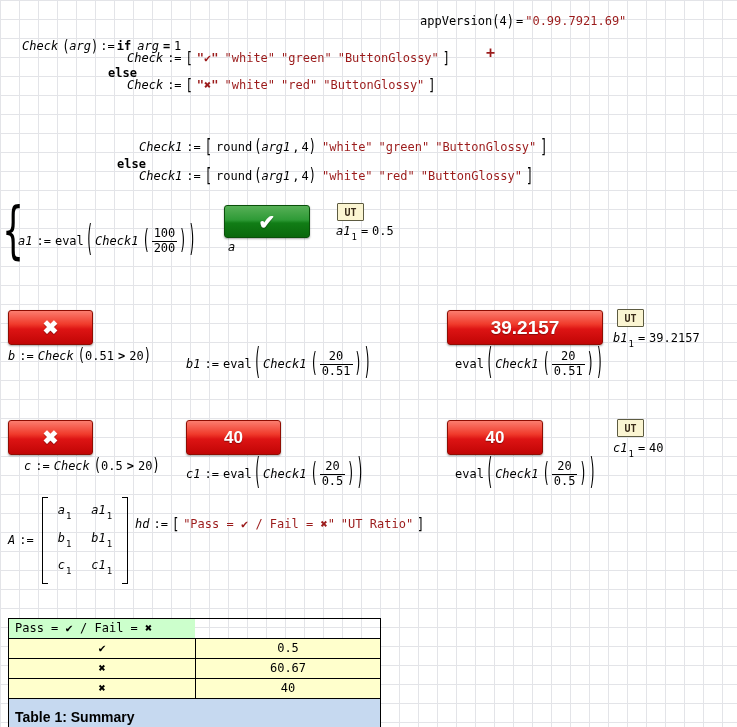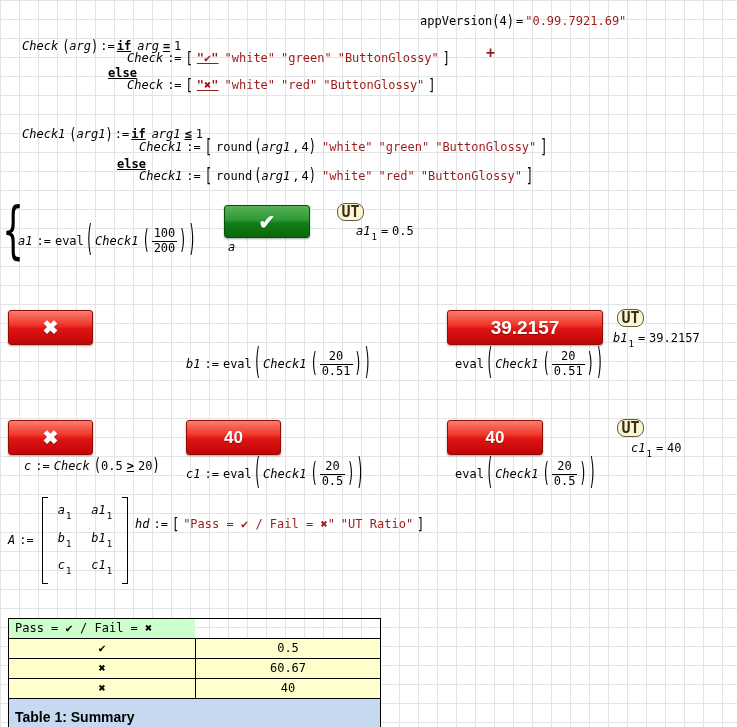--- a/index.html
+++ b/index.html
@@ -8,39 +8,39 @@
     position:relative; width:737px; height:727px; background:#ffffff;
     background-image:
       linear-gradient(to right, #e3e4e8 1px, transparent 1px),
       linear-gradient(to bottom, #e3e4e8 1px, transparent 1px);
     background-size:19px 19px;
   }
   .abs { position:absolute; }
   .m { font-family:"DejaVu Sans Mono",monospace; font-size:12px; color:#000; white-space:nowrap; line-height:1.3; }
   .fx { display:inline-flex; align-items:center; }
   .v { font-style:italic; }
-  .b { font-weight:bold;text-decoration:underline; }
+  .b { font-weight:bold; }
   .r { color:#9b1b1b; }
   .ml2{margin-left:2px} .ml4{margin-left:4px} .ml6{margin-left:6px}
   .mx2{margin:0 2px} .mx4{margin:0 4px}
   .tp { display:inline-block; transform:scaleY(var(--sy,1.35)); transform-origin:50% 52%; }
   .frac { display:inline-flex; flex-direction:column; text-align:center; line-height:1.15; margin:0 2px; }
   .frac .fn { border-bottom:1px solid #000; padding:0 2px; }
   .frac .fd { padding:0 2px; }
   .subi { font-size:9px; vertical-align:-5px; margin-left:1px; font-style:normal; }
   .brace { position:absolute; left:2px; top:199px; font-family:"DejaVu Sans",sans-serif;
            font-size:56px; line-height:62px; color:#000; transform:scale(0.62,1.1); transform-origin:left center; }
   .gbtn { position:absolute; border-radius:3px; display:flex; align-items:center; justify-content:center;
           font-family:"Liberation Sans",sans-serif; font-weight:bold; color:#fff; cursor:pointer;
           box-shadow:0 1px 2px rgba(0,0,0,.35); text-shadow:0 1px 1px rgba(0,0,0,.35); }
   .gbtn.green { background:linear-gradient(180deg,#57b057 0%,#2e9a36 45%,#117d16 55%,#0a680c 100%); border:1px solid #0a4f0a; }
   .gbtn.red   { background:linear-gradient(180deg,#fb7d6f 0%,#f03a2b 40%,#dd1414 55%,#c10505 100%); border:1px solid #8f0d02; }
-  .ut { position:absolute; width:27px; height:18px; background:#fbf5d2; border:1px solid #5d5b41; border-radius:8px;
+  .ut { position:absolute; width:27px; height:18px; background:#fbf5d2; border:1px solid #5d5b41; border-radius:1px;
         display:flex; align-items:center; justify-content:center; font-family:"DejaVu Sans Mono",monospace;
-        font-size:15px; font-weight:bold; color:#3a2b1a; cursor:pointer; }
+        font-size:10px; font-weight:bold; color:#3a2b1a; cursor:pointer; }
   .mwrap { position:absolute; left:8px; top:497px; display:flex; align-items:center; }
   .mbody { display:flex; align-items:stretch; margin-left:4px; }
   .mb { width:6px; }
   .mb.l { border-left:1.5px solid #000; border-top:1.5px solid #000; border-bottom:1.5px solid #000; }
   .mb.r { border-right:1.5px solid #000; border-top:1.5px solid #000; border-bottom:1.5px solid #000; }
   .mgrid { display:grid; grid-template-columns:auto auto; column-gap:20px; row-gap:8px; padding:6px 10px; }
   .stable { position:absolute; left:8px; top:618px; width:373px; border:1px solid #000;
             font-family:"DejaVu Sans Mono",monospace; font-size:12px; color:#000; }
   .srow { display:flex; }
   .scell { padding:2px 0 3px; text-align:center; background:#ffffcc; }
@@ -69,23 +69,20 @@
     <span class="v">Check</span><span class="tp ml4" style="--sy:1.3">(</span><span class="v">arg</span><span class="tp" style="--sy:1.3">)</span><span class="mx2">:=</span><span class="b">if</span><span class="v ml6">arg</span><span class="b mx4">=</span><span>1</span>
   </div>
   <div class="abs m" style="left:127px;top:51px">
     <span class="v">Check</span><span class="mx4">:=</span><span class="tp" style="--sy:1.35">[</span><span class="r b ml4">"✔"</span><span class="r ml6">"white"</span><span class="r ml6">"green"</span><span class="r ml6">"ButtonGlossy"</span><span class="tp ml4" style="--sy:1.35">]</span>
   </div>
   <div class="abs m b" style="left:108px;top:66px">else</div>
   <div class="abs m" style="left:127px;top:78px">
     <span class="v">Check</span><span class="mx4">:=</span><span class="tp" style="--sy:1.35">[</span><span class="r b ml4">"✖"</span><span class="r ml6">"white"</span><span class="r ml6">"red"</span><span class="r ml6">"ButtonGlossy"</span><span class="tp ml4" style="--sy:1.35">]</span>
   </div>
 
-  <div class="abs m" style="left:22px;top:127px">
-    <span class="v">Check1</span><span class="tp ml4" style="--sy:1.3">(</span><span class="v">arg1</span><span class="tp" style="--sy:1.3">)</span><span class="mx2">:=</span><span class="b">if</span><span class="v ml6">arg1</span><span class="b mx4">≤</span><span>1</span>
-  </div>
   <div class="abs m fx" style="left:139px;top:140px">
     <span class="v">Check1</span>
       <span class="mx4">:=</span>
       <span class="tp" style="--sy:1.6">[</span>
       <span class="ml4">round</span>
       <span class="tp ml2" style="--sy:1.45">(</span>
       <span class="v">arg1</span>
       <span class="mx2">,</span>
       <span>4</span>
       <span class="tp" style="--sy:1.45">)</span>
@@ -126,26 +123,29 @@
       <span class="tp" style="--sy:2.2">)</span>
       <span class="tp ml2" style="--sy:2.9">)</span>
   </div>
 
   <div class="gbtn green" style="left:224px;top:205px;width:86px;height:33px;font-size:20px">
     <span>✔</span>
   </div>
   <div class="abs m v" style="left:228px;top:240px">a</div>
 
   <div class="ut" style="left:337px;top:203px">UT</div>
-  <div class="abs m" style="left:356px;top:224px">
+  <div class="abs m" style="left:336px;top:224px">
     <span class="v">a1</span><span class="subi">1</span><span class="mx4">=</span><span>0.5</span>
   </div>
 
   <div class="gbtn red" style="left:8px;top:310px;width:85px;height:35px;font-size:19px">
     <span>✖</span>
+  </div>
+  <div class="abs m" style="left:8px;top:349px">
+    <span class="v">b</span><span class="mx4">:=</span><span class="v">Check</span><span class="tp ml4" style="--sy:1.4">(</span><span>0.51</span><span class="b mx4">&gt;</span><span>20</span><span class="tp" style="--sy:1.4">)</span>
   </div>
   <div class="abs m fx" style="left:186px;top:350px">
     <span class="v">b1</span>
       <span class="mx4">:=</span>
       <span>eval</span>
       <span class="tp ml2" style="--sy:2.9">(</span>
       <span class="v ml2">Check1</span>
       <span class="tp ml4" style="--sy:2.2">(</span>
       <span class="frac">
         <span class="fn">20</span>
@@ -206,21 +206,21 @@
       <span class="v ml2">Check1</span>
       <span class="tp ml4" style="--sy:2.2">(</span>
       <span class="frac">
         <span class="fn">20</span>
         <span class="fd">0.5</span>
       </span>
       <span class="tp" style="--sy:2.2">)</span>
       <span class="tp ml2" style="--sy:2.9">)</span>
   </div>
   <div class="ut" style="left:617px;top:419px">UT</div>
-  <div class="abs m" style="left:631px;top:441px">
+  <div class="abs m" style="left:613px;top:441px">
     <span class="v">c1</span><span class="subi">1</span><span class="mx4">=</span><span>40</span>
   </div>
 
   <div class="mwrap m">
     <span class="v">A</span>
       <span class="mx4">:=</span>
     <span class="mbody">
       <span class="mb l"></span>
       <span class="mgrid">
         <span class="mcell"><span class="v">a</span><span class="subi">1</span></span>

